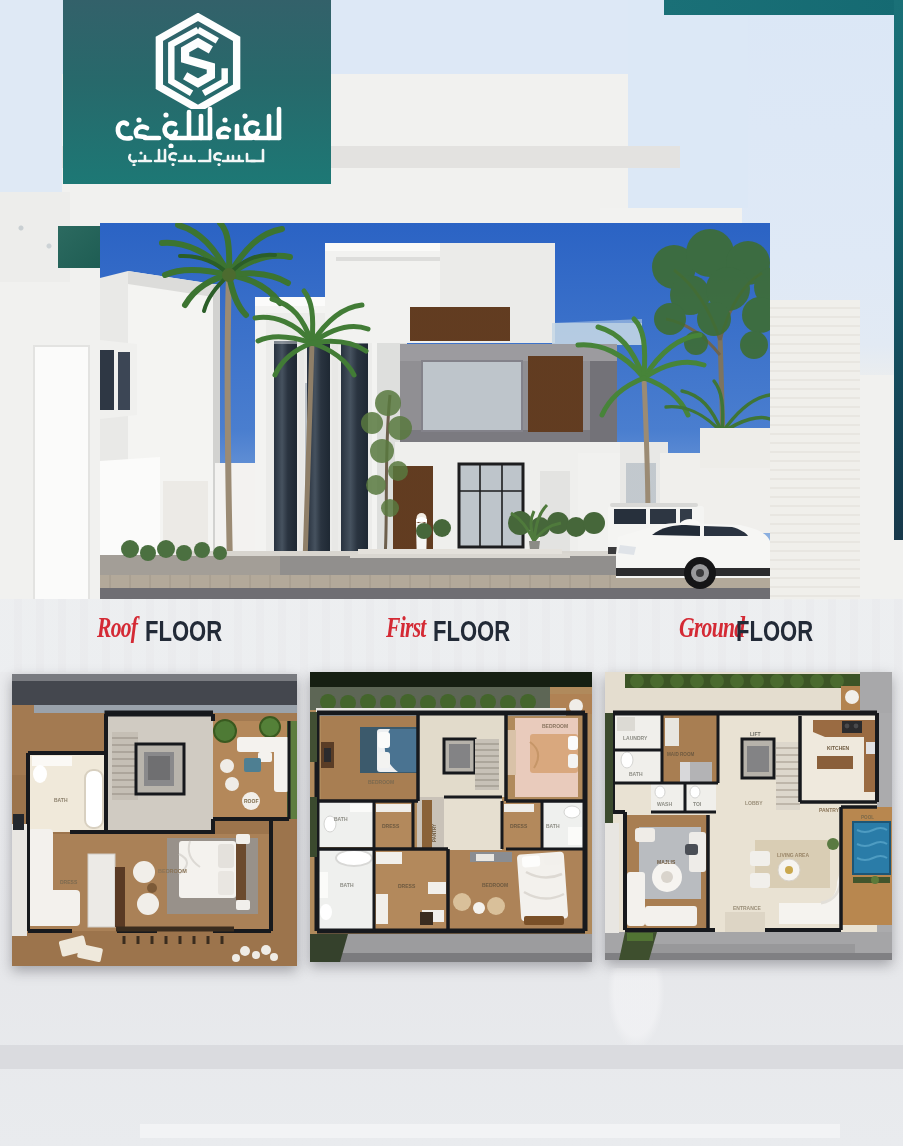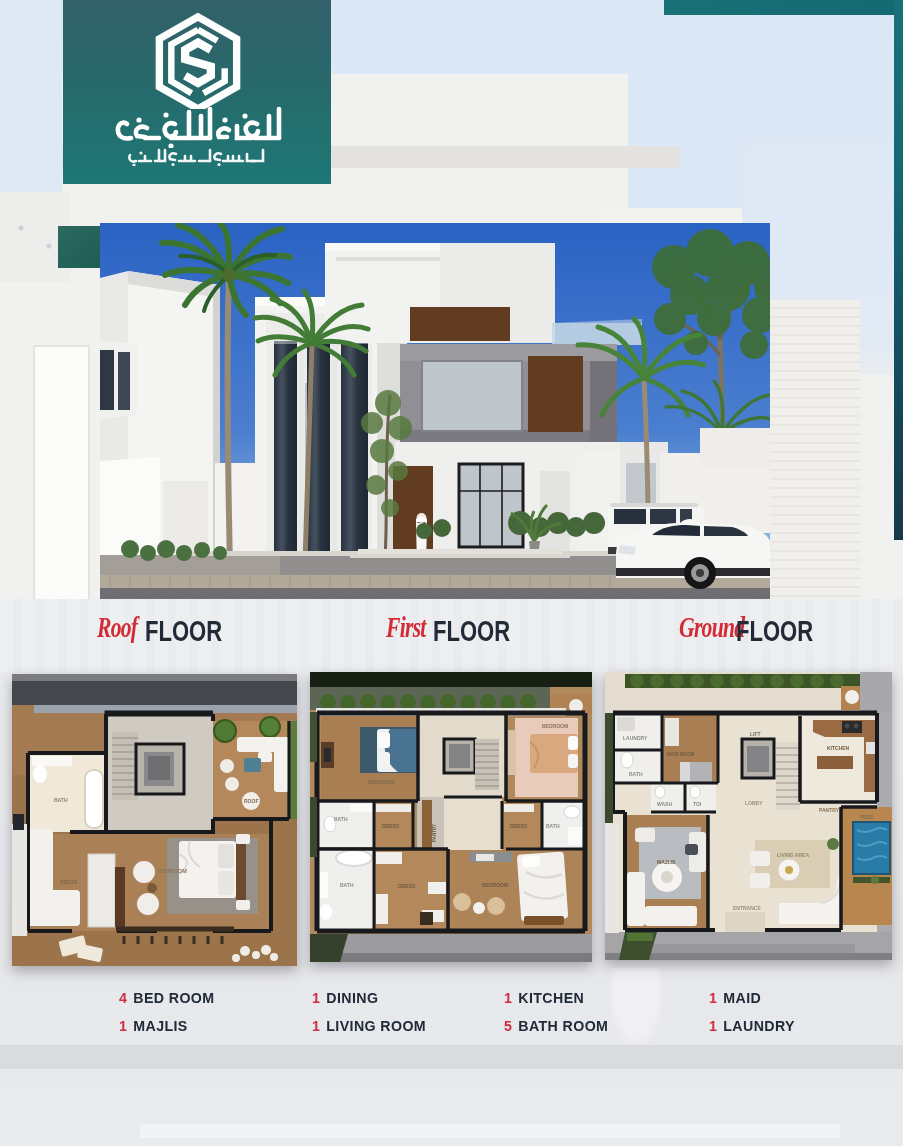--- a/index.html
+++ b/index.html
@@ -869,32 +869,14 @@
     <path d="M20,260 L52,260 L44,288 L14,288 Z" fill="#3e4f2e"></path>
 
     <rect x="22" y="261" width="26" height="8" fill="#517333"></rect>
 
     <rect x="0" y="41" width="8" height="110" fill="#3b4a2e"></rect>
 
     <rect x="0" y="151" width="14" height="110" fill="#e8e6e2"></rect>
   </svg>
   </div>
 
-  <div id="lists" class="abs" style="left:0;top:980px;width:903px;height:70px;">
-
-    <div class="abs item" style="left:119px;top:10px;"><b>4</b>BED ROOM</div>
-
-    <div class="abs item" style="left:119px;top:38px;"><b>1</b>MAJLIS</div>
-
-    <div class="abs item" style="left:312px;top:10px;"><b>1</b>DINING</div>
-
-    <div class="abs item" style="left:312px;top:38px;"><b>1</b>LIVING ROOM</div>
-
-    <div class="abs item" style="left:504px;top:10px;"><b>1</b>KITCHEN</div>
-
-    <div class="abs item" style="left:504px;top:38px;"><b>5</b>BATH ROOM</div>
-
-    <div class="abs item" style="left:709px;top:10px;"><b>1</b>MAID</div>
-
-    <div class="abs item" style="left:709px;top:38px;"><b>1</b>LAUNDRY</div>
-  </div>
 
 </div>
 
 </body></html>

